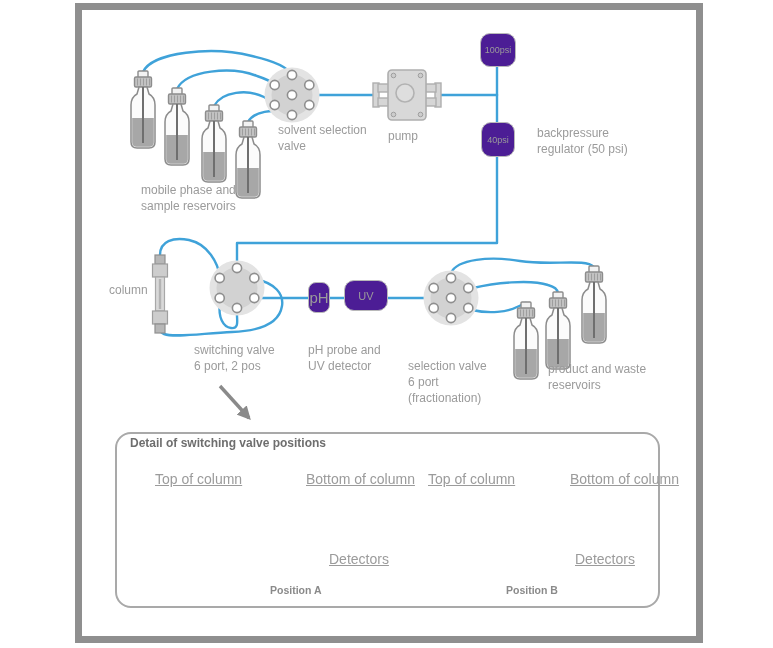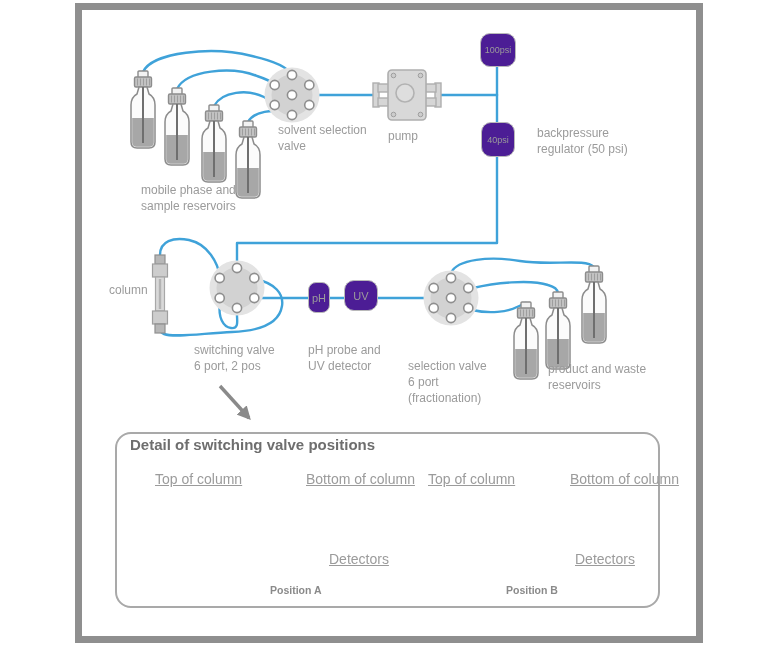--- a/index.html
+++ b/index.html
@@ -6,26 +6,26 @@
   #stage{position:relative;width:773px;height:648px;background:#ffffff;overflow:hidden;
          font-family:"Liberation Sans", sans-serif;}
   #frame{position:absolute;left:75px;top:3px;width:628px;height:640px;
          border:7px solid #8f8f8f;box-sizing:border-box;background:#ffffff;}
   #gfx{position:absolute;left:0;top:0;}
   .lbl{position:absolute;font-size:12px;line-height:16px;color:#9b9b9b;white-space:pre-line;}
   .badge{position:absolute;box-sizing:border-box;border:1.5px solid #b9b9b9;background:#4c1d95;
          border-radius:10px;color:#9b9b9b;display:flex;align-items:center;justify-content:center;}
   #badge-relief{left:480px;top:33px;width:36px;height:34px;font-size:9px;}
   #badge-bp{left:481px;top:122px;width:34px;height:35px;font-size:9px;}
-  #box-ph{left:308px;top:282px;width:22px;height:31px;font-size:11px;border-radius:8px;}
-  #box-uv{left:344px;top:280px;width:34px;height:31px;font-size:11px;}
+  #box-ph{left:308px;top:282px;width:22px;height:31px;font-size:15px;border-radius:8px;}
+  #box-uv{left:344px;top:280px;width:44px;height:31px;font-size:11px;}
   #detailbox{position:absolute;left:115px;top:432px;width:545px;height:176px;box-sizing:border-box;
              border:2px solid #a9a9a9;border-radius:16px;background:#ffffff;}
   .dlbl{position:absolute;font-size:14px;color:#9b9b9b;white-space:nowrap;text-decoration:underline;}
-  .dtitle{position:absolute;left:130px;top:436px;font-size:15px;font-weight:bold;color:#6e6e6e;}
+  .dtitle{position:absolute;left:130px;top:436px;font-size:12px;font-weight:bold;color:#6e6e6e;}
   .pos{position:absolute;font-size:10.5px;font-weight:bold;color:#8a8a8a;}
 </style>
 </head>
 <body>
 
 <div id="stage">
   <div id="frame"></div>
 
   <svg id="gfx" width="773" height="648" viewBox="0 0 773 648">
     <defs>

